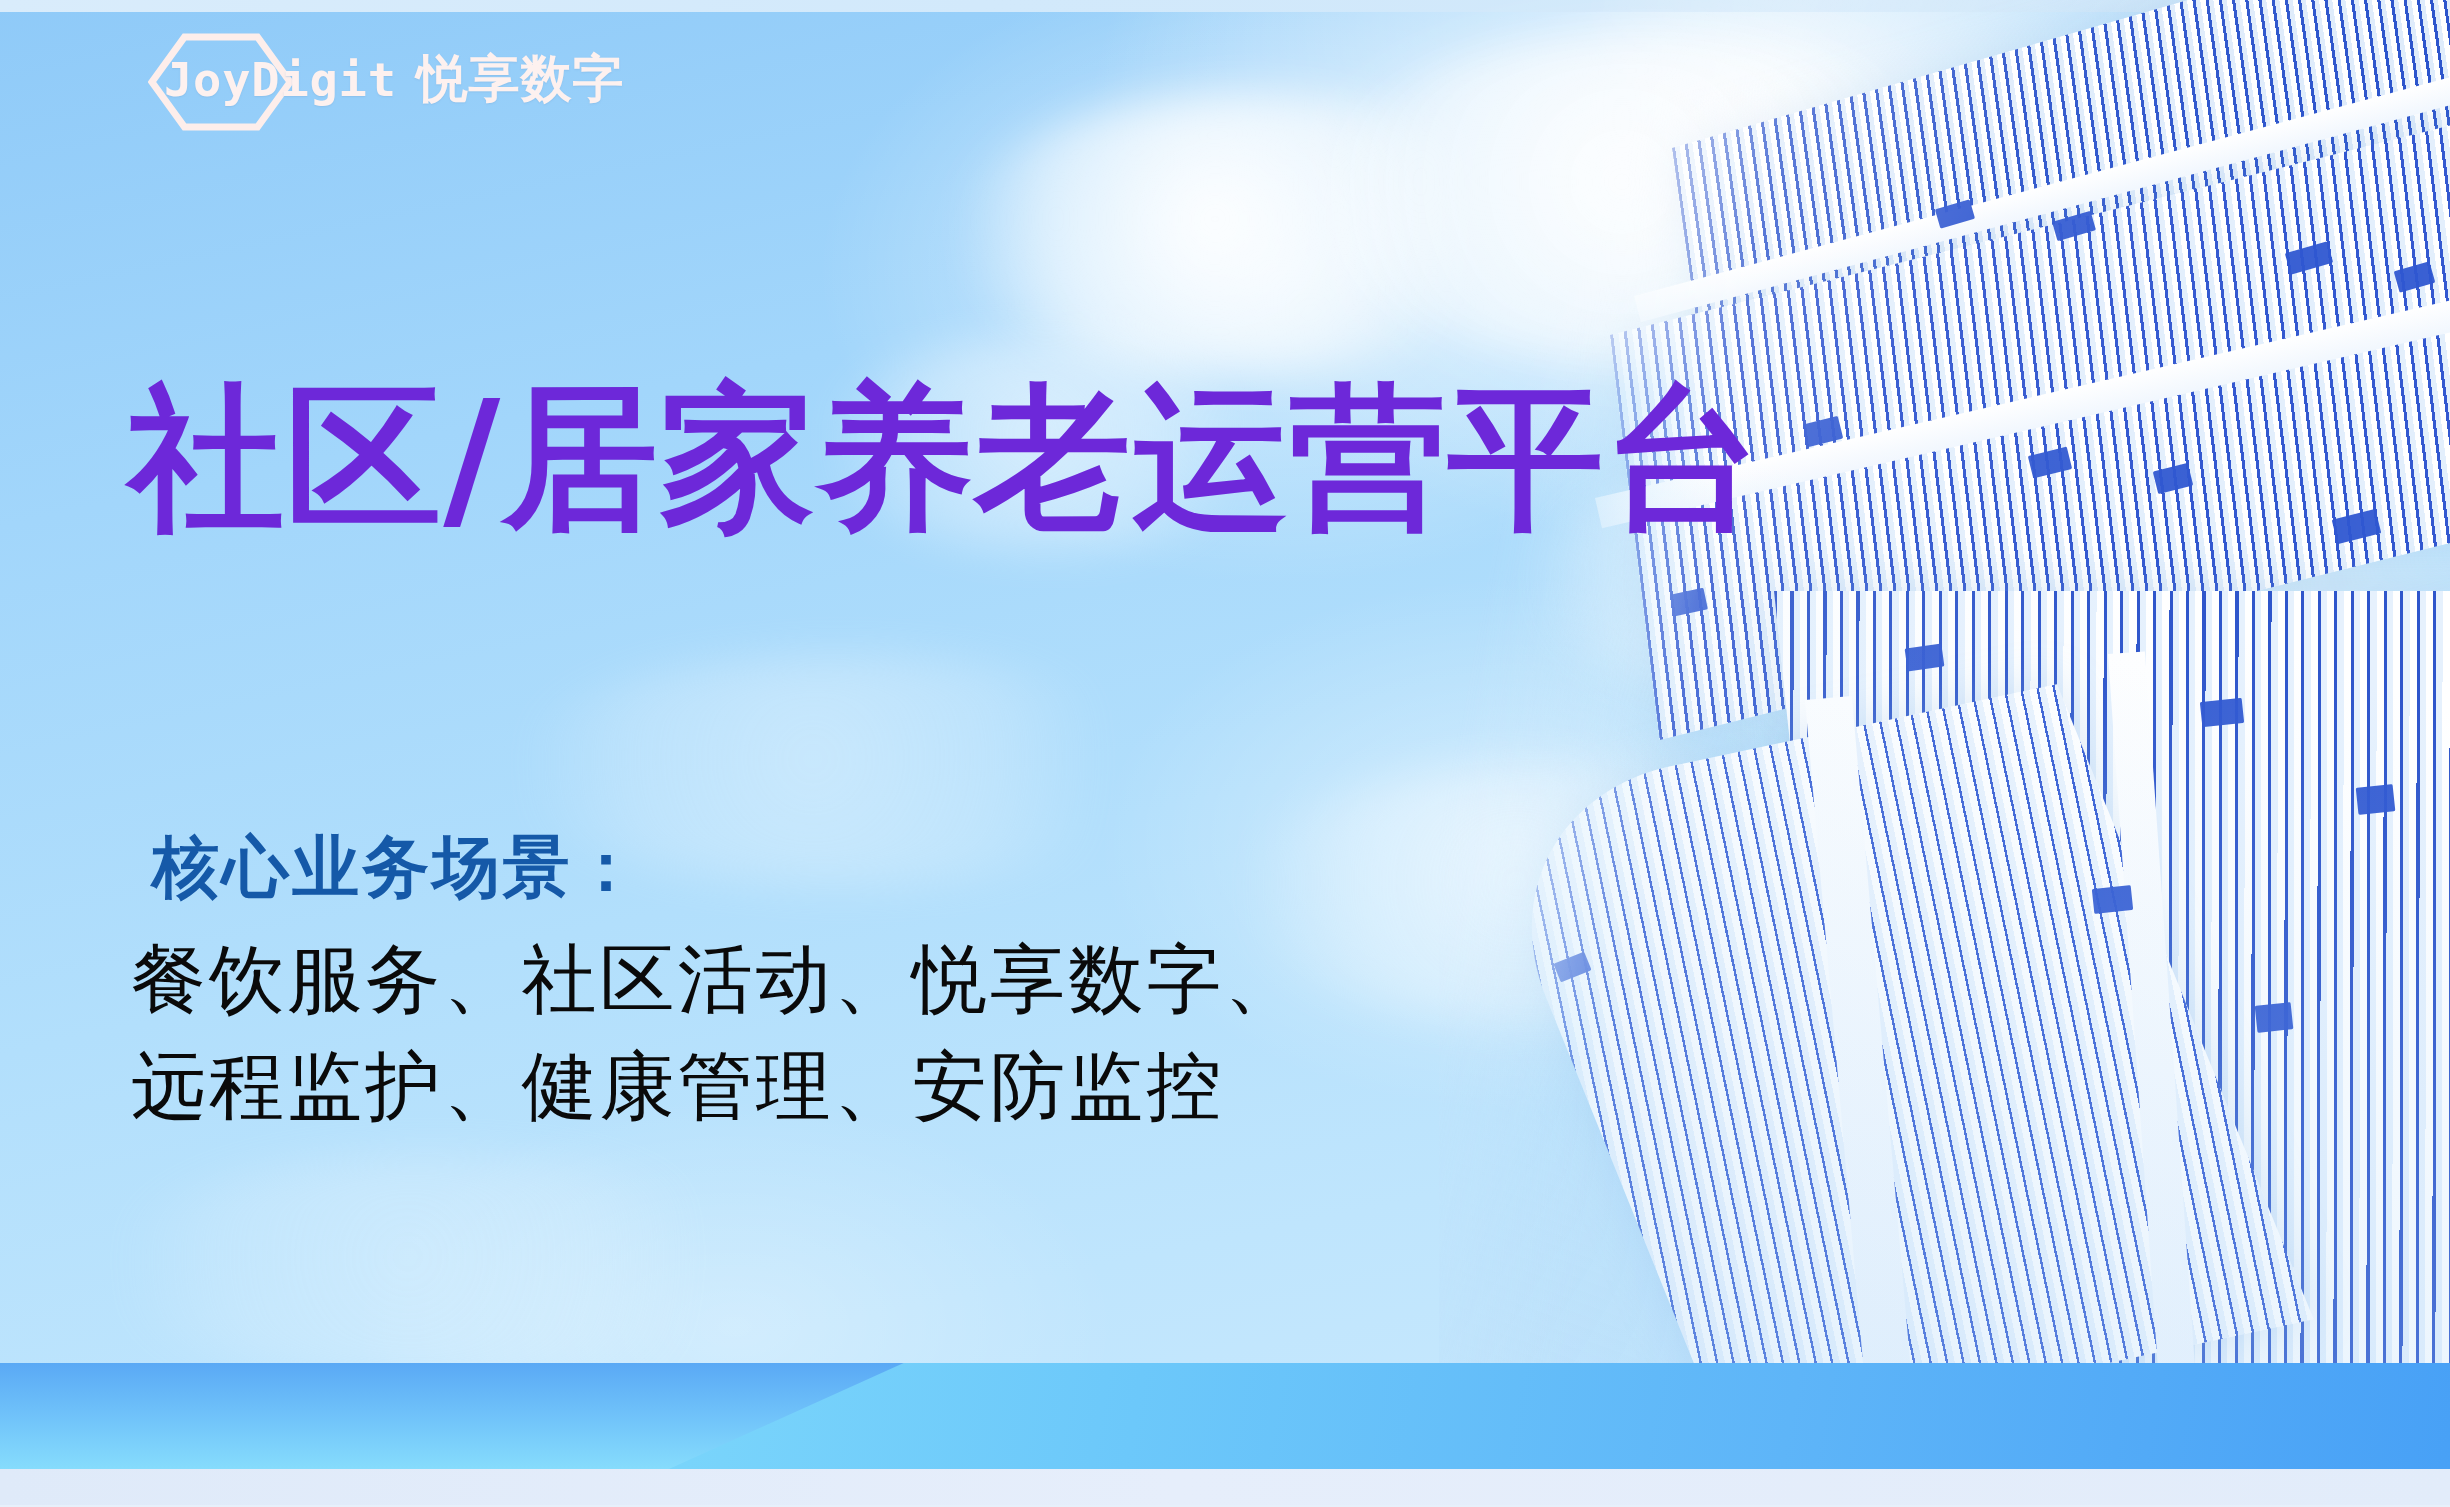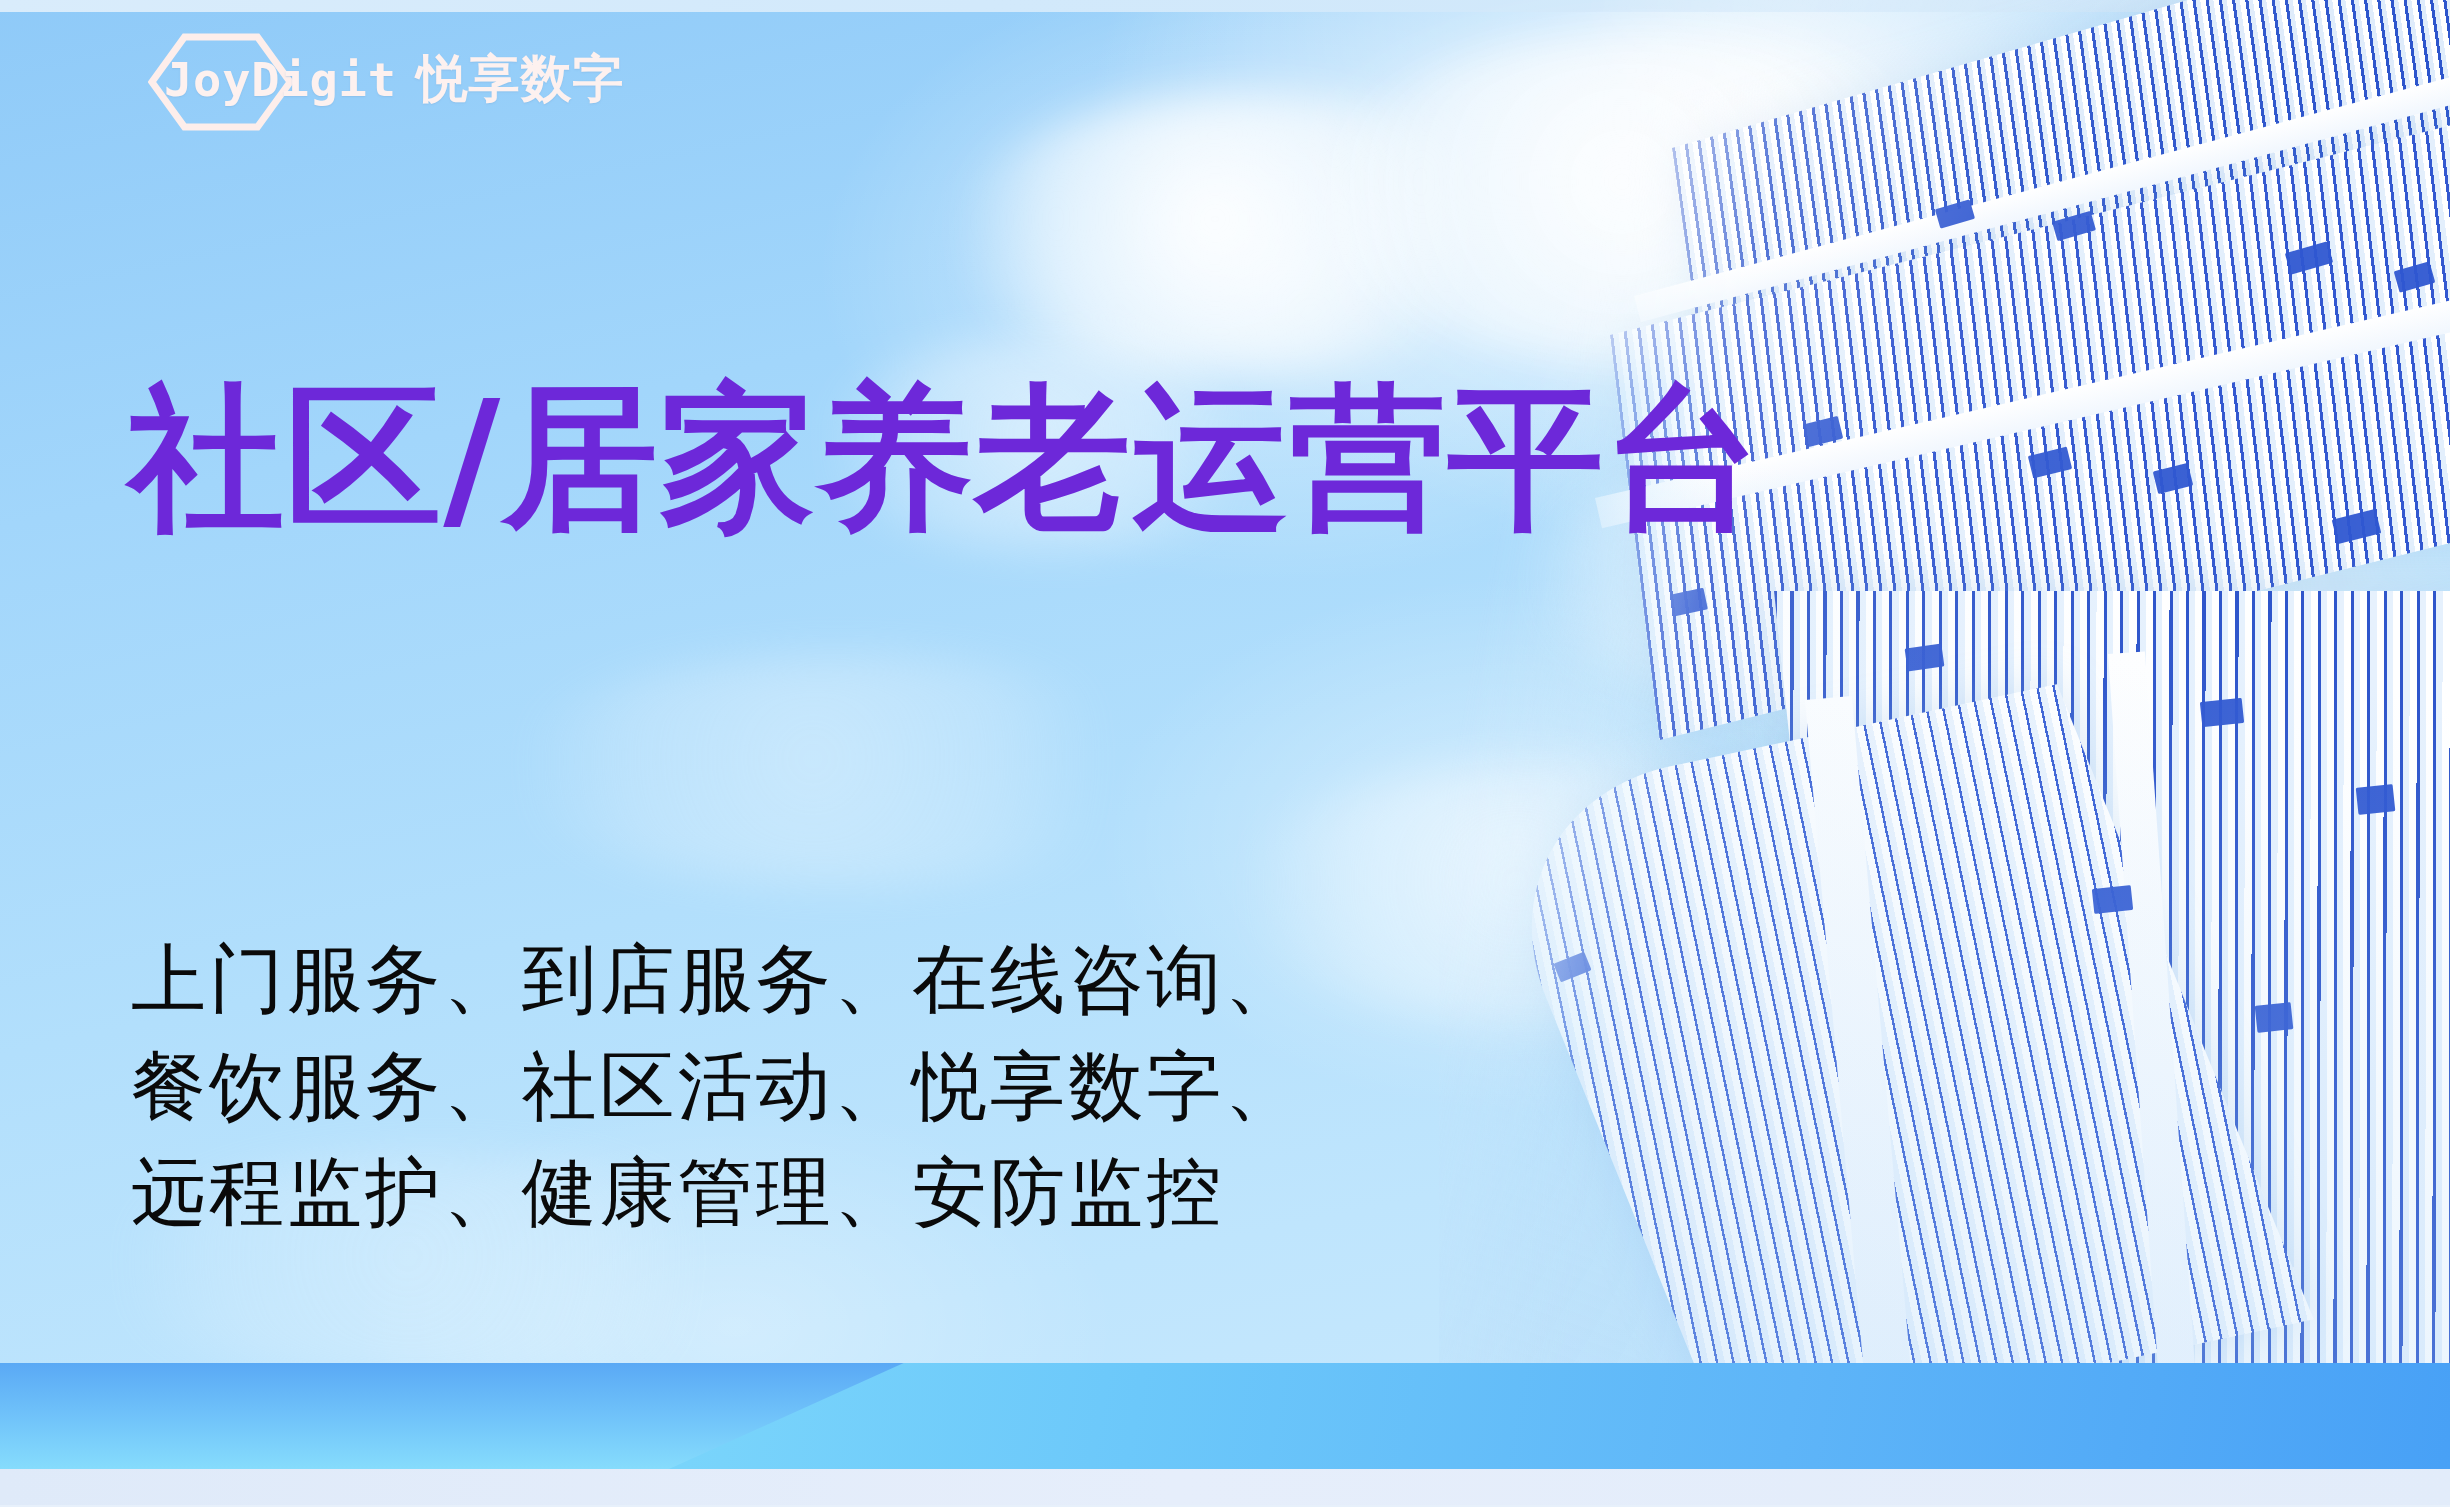--- a/index.html
+++ b/index.html
@@ -337,23 +337,23 @@
     <svg class="logo-hex" viewBox="0 0 188 126" aria-hidden="true">
       <polygon points="47,5 141,5 183,63 141,121 47,121 5,63" fill="none" stroke="#fdeeeb" stroke-width="9" stroke-linejoin="miter"></polygon>
     </svg>
     <div class="logo-text">
       <span class="logo-latin">JoyDigit</span><span class="logo-cjk">悦享数字</span>
     </div>
   </div>
 
   <h1 class="headline">社区/居家养老运营平台</h1>
 
+  <h2 class="subheading">核心业务场景：</h2>
 
   <div class="scenarios">
-    <div class="scen-line">上门服务、到店服务、在线咨询、</div>
     <div class="scen-line">餐饮服务、社区活动、悦享数字、</div>
     <div class="scen-line">远程监护、健康管理、安防监控</div>
   </div>
 
   <div class="bottom-band">
     <div class="band-bg"></div>
     <div class="band-shape band-left"></div>
     <div class="band-shape band-right"></div>
     <div class="band-underline"></div>
   </div>

